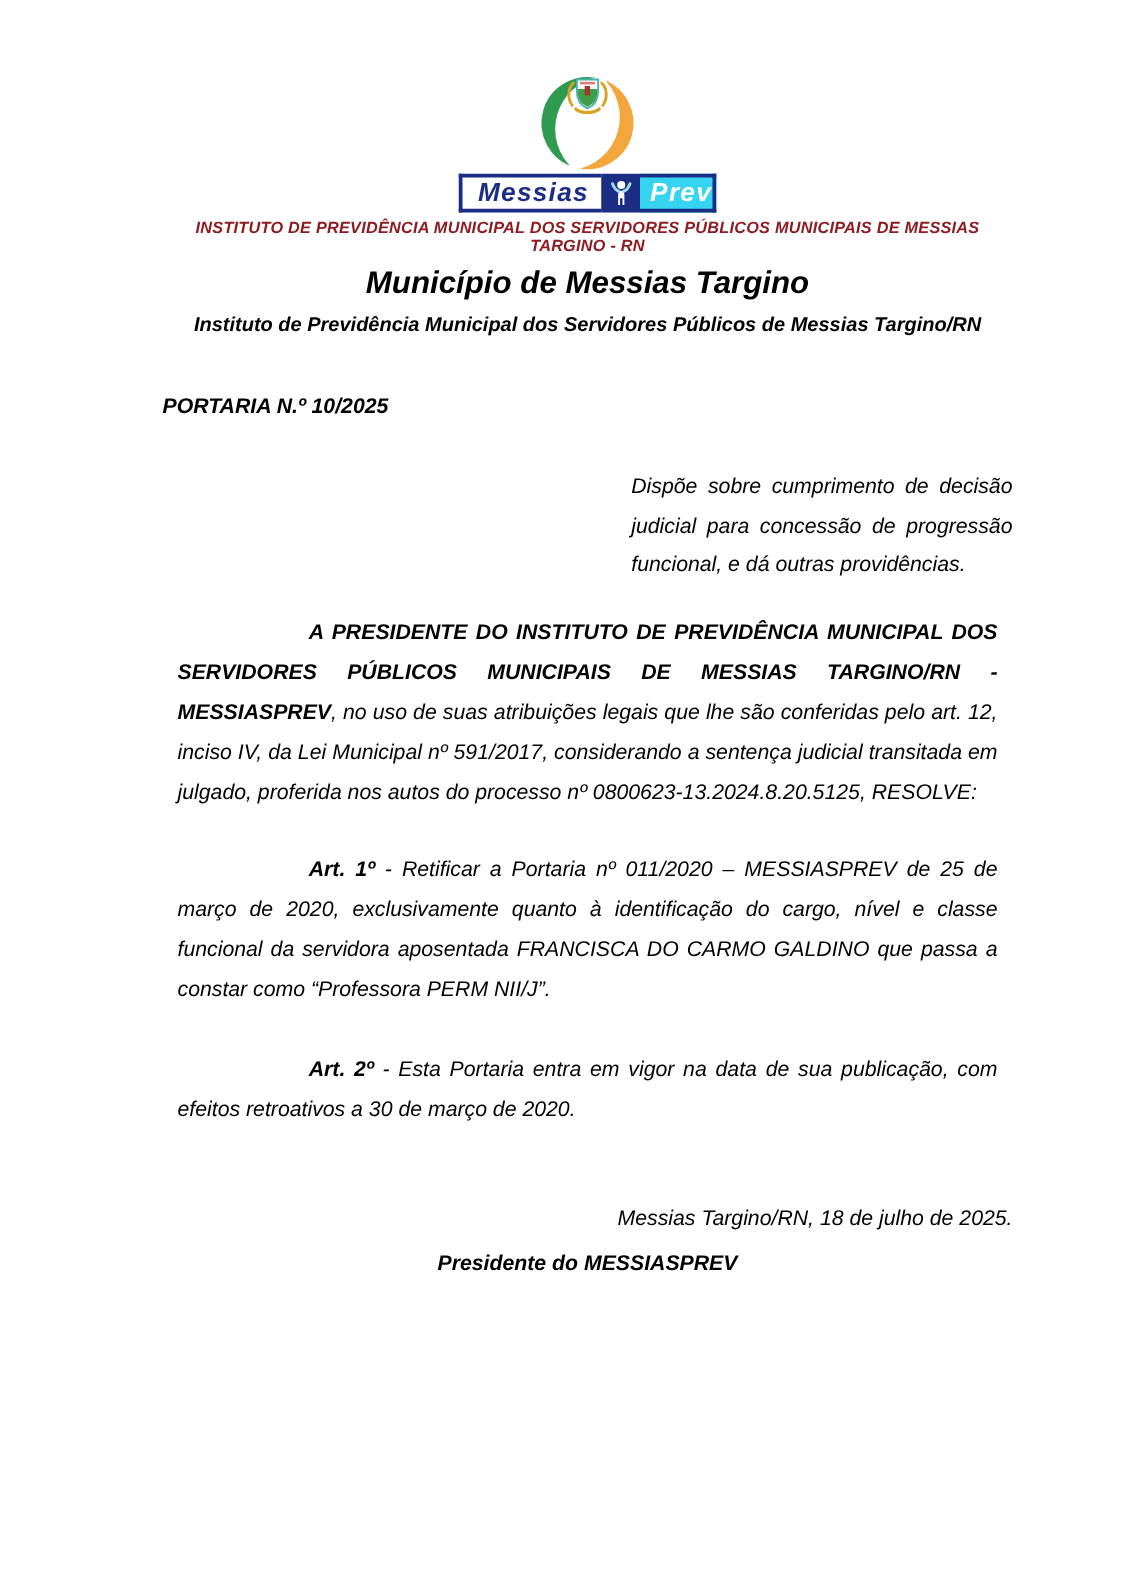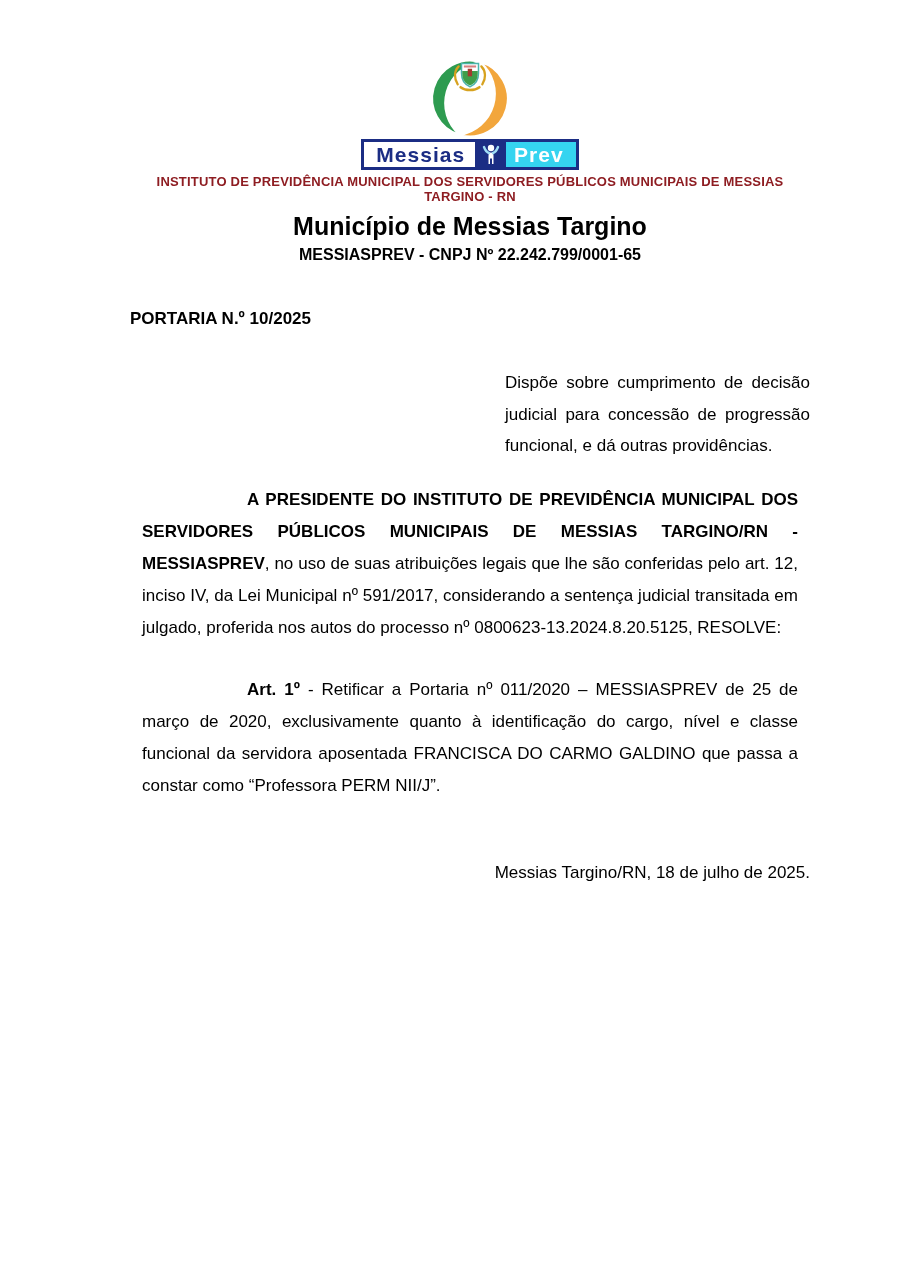--- a/index.html
+++ b/index.html
@@ -5,20 +5,21 @@
   html,body{margin:0;padding:0;background:#e8e8e8;}
   .page{
     position:relative;
     width:900px;height:1273px;
     margin:0 auto;
     background:#ffffff;
     font-family:"Liberation Sans","DejaVu Sans",sans-serif;
     color:#1a1a1a;
     overflow:hidden;
     box-sizing:border-box;
+    font-style:italic;
   }
   .content{margin:0 90px 0 130px;}
 
   
   .logo-block{padding-top:56px;text-align:center;}
   .swirl-svg{display:block;margin:0 auto;}
   .brand-banner{
     display:flex;justify-content:center;align-items:stretch;
     margin-top:-2px;height:31px;
   }
@@ -27,21 +28,21 @@
     background:#ffffff;border:3px solid #1b2d84;border-right:none;
     padding:0 10px 0 12px;
     color:#1b2d84;font-weight:bold;font-size:21px;letter-spacing:1px;
   }
   .brand-person{
     width:31px;background:#1b2d84;display:flex;align-items:center;justify-content:center;
   }
   .brand-right{
     display:flex;align-items:center;justify-content:center;
     background:#35d4f0;border:3px solid #1b2d84;border-left:none;
-    padding:0 12px 0 8px;
+    padding:0 0 0 8px;
     color:#ffffff;font-weight:bold;font-size:21px;letter-spacing:1px;
   }
   .logo-caption{
     margin-top:4px;
     font-size:13px;font-weight:bold;color:#8e1d22;letter-spacing:.2px;
   }
 
   .doc-title{
     margin:8px 0 0 0;text-align:center;
     font-size:25px;font-weight:bold;line-height:29px;color:#000;
@@ -126,28 +127,30 @@
             <path d="M 18 4 C 16.5 8 14.5 9.5 13 10" stroke="#9fdcf5" stroke-width="2.4" fill="none" stroke-linecap="round"></path>
           </svg>
         </span>
         <span class="brand-right">Prev</span>
       </div>
 
       <div class="logo-caption">INSTITUTO DE PREVIDÊNCIA MUNICIPAL DOS SERVIDORES PÚBLICOS MUNICIPAIS DE MESSIAS TARGINO - RN</div>
     </div>
 
     <h1 class="doc-title">Município de Messias Targino</h1>
-    <div class="doc-subtitle2">MESSIASPREV - CNPJ Nº 22.242.799/0001-65</div>
+    <div class="doc-subtitle1">Instituto de Previdência Municipal dos Servidores Públicos de Messias Targino/RN</div>
 
     <div class="portaria-heading">PORTARIA N.º 10/2025</div>
 
     <p class="ementa">Dispõe sobre cumprimento de decisão judicial para concessão de progressão funcional, e dá outras providências.</p>
 
     <p class="body-par preamble"><b>A PRESIDENTE DO INSTITUTO DE PREVIDÊNCIA MUNICIPAL DOS SERVIDORES PÚBLICOS MUNICIPAIS DE MESSIAS TARGINO/RN - MESSIASPREV</b><span>, no uso de suas atribuições legais que lhe são conferidas pelo art. 12, inciso IV, da Lei Municipal nº 591/2017, considerando a sentença judicial transitada em julgado, proferida nos autos do processo nº 0800623-13.2024.8.20.5125, RESOLVE:</span></p>
 
     <p class="body-par article-1"><b>Art. 1º</b><span> - Retificar a Portaria nº 011/2020 – MESSIASPREV de 25 de março de 2020, exclusivamente quanto à identificação do cargo, nível e classe funcional da servidora aposentada FRANCISCA DO CARMO GALDINO que passa a constar como “Professora PERM NII/J”.</span></p>
 
+    <p class="body-par article-2"><b>Art. 2º</b><span> - Esta Portaria entra em vigor na data de sua publicação, com efeitos retroativos a 30 de março de 2020.</span></p>
 
     <p class="dateline">Messias Targino/RN, 18 de julho de 2025.</p>
 
+    <div class="sig-role">Presidente do MESSIASPREV</div>
 
   </div>
 </div>
 
 </body></html>

